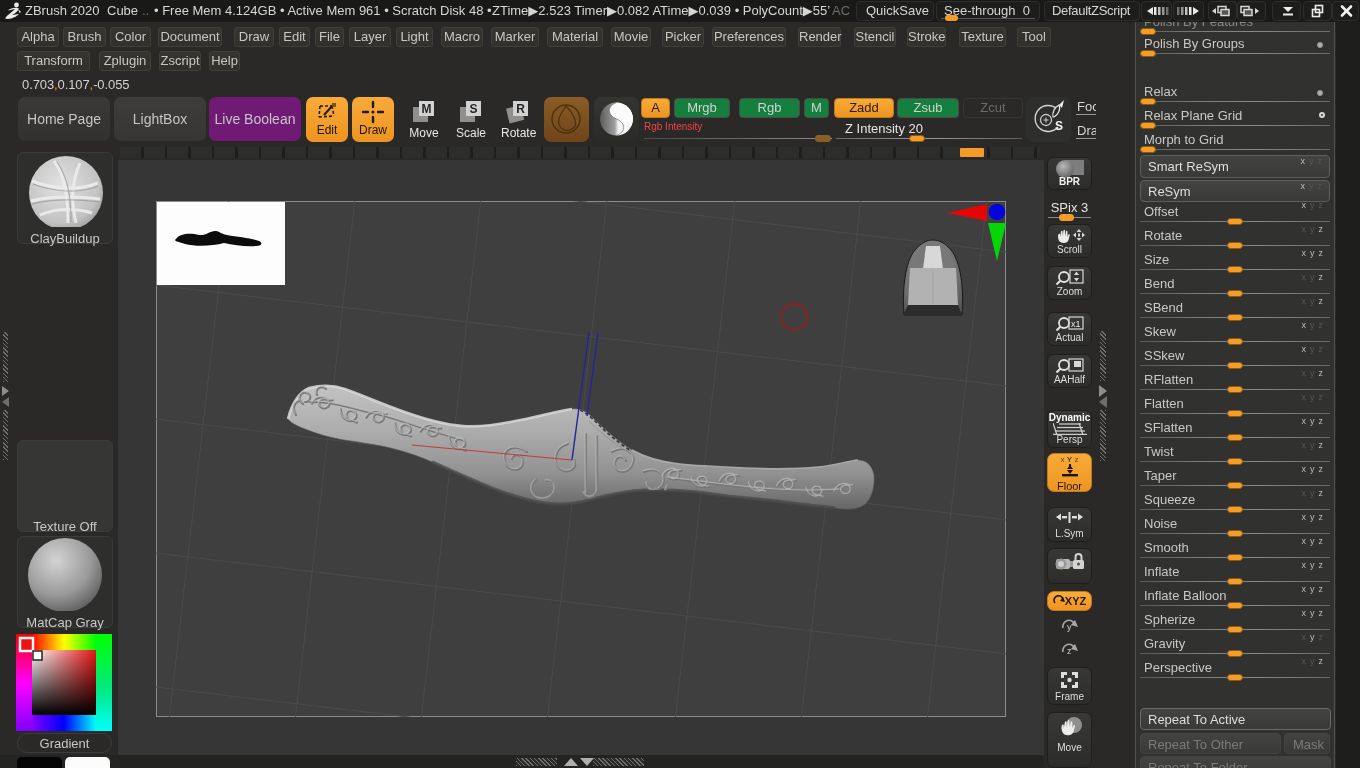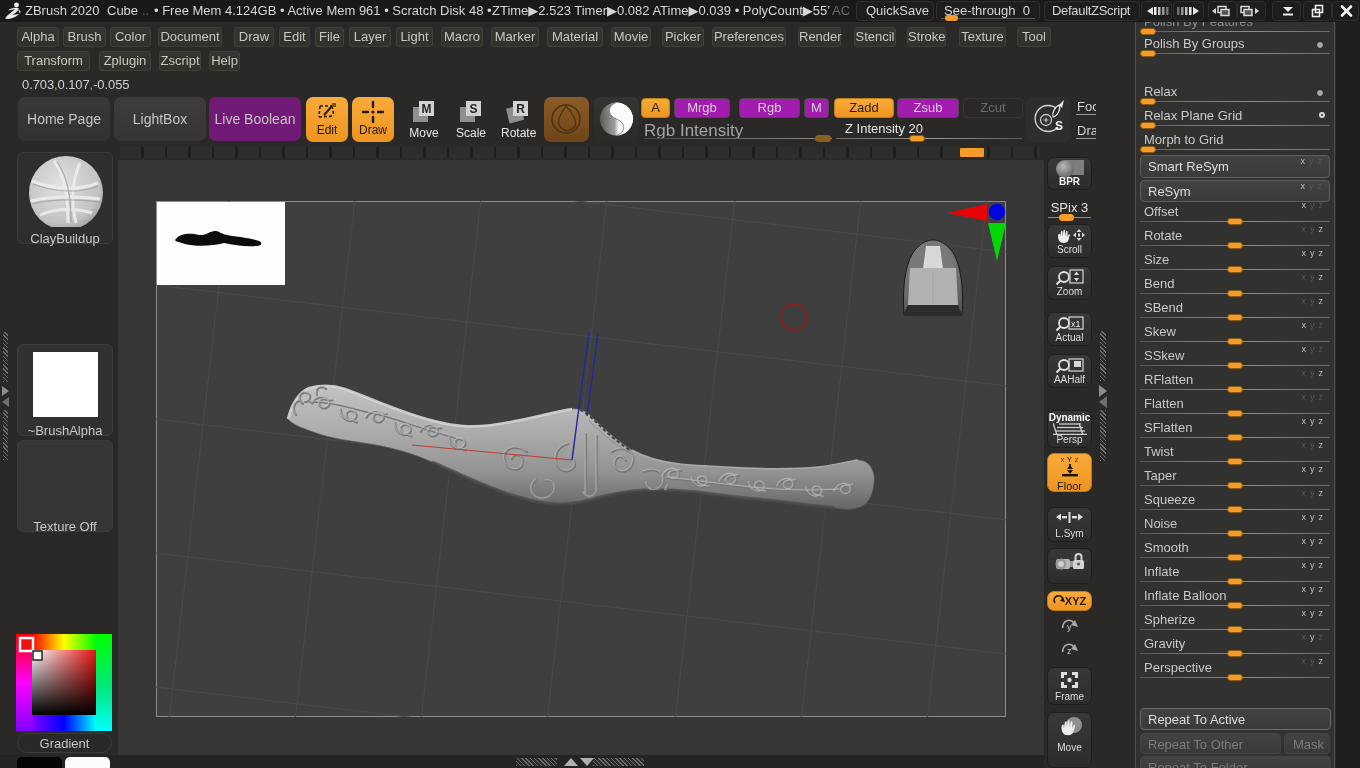--- a/index.html
+++ b/index.html
@@ -8,21 +8,21 @@
 
 #tbar{left:0;top:0;width:1360px;height:22px;background:#191918;color:#d6d6d4;font-size:13px}
 #tbar span{position:absolute;top:3px;white-space:pre}
 .dim{color:#6b6b69}
 .tico{position:absolute;top:1px;height:20px;border:1px solid #2e2e2c;border-radius:4px;background:#1d1d1c}
 
 .mbtn{position:absolute;height:20px;background:linear-gradient(#37352f,#32302b);border:1px solid #413f39;border-radius:3px;color:#c9c7c2;font-size:13px;text-align:center;line-height:18px}
 
 .sbtn{position:absolute;background:linear-gradient(#3a3938,#323130);border-radius:7px;color:#c6c5c3;font-size:14px;text-align:center}
 .obtn{position:absolute;background:linear-gradient(#f8ab3a,#ee9420);border-radius:7px;color:#20150a;font-size:12px;text-align:center}
-.modebtn{position:absolute;height:20px;background:#a21caf;border:1px solid #4c4b49;border-radius:4px;color:#d2d1cf;font-size:13px;text-align:center;line-height:18px}
+.modebtn{position:absolute;height:20px;background:#15803d;border:1px solid #4c4b49;border-radius:4px;color:#d2d1cf;font-size:13px;text-align:center;line-height:18px}
 .modeo{position:absolute;height:20px;background:linear-gradient(#f8ab3a,#ee9420);border:1px solid #b97d1c;border-radius:4px;color:#2a1c08;font-size:13px;text-align:center;line-height:18px}
 
 .rtb{position:absolute;left:1047px;width:45px;background:linear-gradient(#383837,#2c2c2b);border:1px solid #1e1e1d;border-radius:7px;color:#dededd;font-size:10px;text-align:center}
 .rtb .lab{position:absolute;bottom:2px;width:100%;left:0}
 .rtbo{position:absolute;left:1047px;width:45px;background:linear-gradient(#f8ab3a,#ee9420);border:1px solid #b97d1c;border-radius:7px;color:#1e1505;font-size:10px;text-align:center}
 
 #panel{left:1135px;top:22px;width:200px;height:746px;background:#31312f;border-left:1px solid #525250;border-right:1px solid #525250;overflow:hidden}
 .prow{position:absolute;left:4px;width:190px;height:24px}
 .prow .pl{position:absolute;left:4px;top:4px;font-size:13px;color:#c9c8c6;white-space:pre}
 .prow .trk{position:absolute;left:0px;right:0px;top:21px;height:1px;background:linear-gradient(90deg,#595957,#7b7b79 30%,#8a8a88 60%,#6a6a68)}
@@ -344,21 +344,21 @@
 <path d="M22.5,5.5 C13,9 13,18 22.5,22 C32,26 32,35 22.5,38.5 C32,36 39,29 39,22 C39,13 32,6.5 22.5,5.5 Z" fill="#fbfbfb"></path>
 <path d="M22.5,5.5 C13,9 13,18 22.5,22 C32,26 32,35 22.5,38.5" fill="none" stroke="#777" stroke-width="0.8"></path>
       </svg></div>
 <div class="modeo" style="left:641px;top:98px;width:29px">A</div>
 <div class="modebtn" style="left:674px;top:98px;width:56px">Mrgb</div>
 <div class="modebtn" style="left:739px;top:98px;width:61px">Rgb</div>
 <div class="modebtn" style="left:804px;top:98px;width:25px">M</div>
 <div class="modeo" style="left:834px;top:98px;width:60px">Zadd</div>
 <div class="modebtn" style="left:897px;top:98px;width:62px">Zsub</div>
 <div class="modebtn" style="left:963px;top:98px;width:60px;border-color:#353534;color:#6c6b6a;background:transparent">Zcut</div>
-<div class="abs" style="left:644px;top:121px;font-size:17px;color:#a3a3a3">Rgb Intensity</div>
+<div class="abs" style="left:644px;top:121px;font-size:10px;color:#ef4444">Rgb Intensity</div>
 <div class="abs" style="left:644px;top:138px;width:188px;height:1px;background:linear-gradient(90deg,#4a4a48,#8a8a88)"></div>
 <div class="abs" style="left:815px;top:135px;width:16px;height:7px;border-radius:3.5px;background:#8a5f22"></div>
 <div class="abs" style="left:845px;top:121px;font-size:13px;color:#e6e5e3">Z Intensity 20</div>
 <div class="abs" style="left:836px;top:138px;width:186px;height:1px;background:linear-gradient(90deg,#6a6a68,#9a9a98,#5a5a58)"></div>
 <div class="abs" style="left:909px;top:135px;width:16px;height:7px;border-radius:3.5px;background:#f59c28;border:1px solid #8a5a14"></div>
 <div class="abs" style="left:1026px;top:97px;width:45px;height:45px;border-radius:8px;background:#2e2e2d">
 <svg width="45" height="45" viewBox="0 0 45 45">
 <path d="M31,12 A13,13 0 1,0 32,30" fill="none" stroke="#d4d4d4" stroke-width="1.4"></path>
 <circle cx="20" cy="23" r="5.5" fill="none" stroke="#c9c9c9" stroke-width="1.3"></circle>
 <path d="M20,20.5 L20,25.5 M17.5,23 L22.5,23" stroke="#c9c9c9" stroke-width="1.1"></path>
@@ -396,27 +396,34 @@
           <path d="M13,48 C36,42 64,44 82,46"></path>
 <path d="M22,62 C40,54 62,56 74,60"></path>
         </g>
 <g stroke="#8f8f8f" stroke-width="1.2" fill="none" opacity=".6">
 <path d="M39,9 C49,23 53,41 53,69"></path>
           <path d="M15,31 C35,39 61,41 80,33"></path>
 <path d="M14,51 C37,45 65,47 82,49"></path>
         </g>
 <path d="M48,3 A37,37 0 0,1 83,28 A37,37 0 0,0 48,3 Z" fill="#fff" opacity=".5"></path>
 </svg><div class="tlab" style="top:78px">ClayBuildup</div></div>
-<div class="tile" style="top:344px;height:92px;background:#31312f">
-<div class="abs" style="left:15px;top:7px;width:65px;height:65px;background:#fff"></div>
-<div class="tlab" style="top:78px">~BrushAlpha</div>
-    </div>
 <div class="tile" style="top:440px;height:92px;background:#363635">
 <div class="tlab" style="top:78px">Texture Off</div>
     </div>
+<div class="tile" style="top:536px;height:92px">
+<svg width="94" height="74" viewBox="0 0 94 74">
+        <defs>
+<radialGradient id="mcg" cx=".38" cy=".3" r=".85">
+            <stop offset="0" stop-color="#d4d4d4"></stop>
+            <stop offset=".55" stop-color="#9a9a9a"></stop>
+            <stop offset="1" stop-color="#474747"></stop>
+          </radialGradient>
+        </defs>
+<circle cx="47" cy="38" r="37" fill="url(#mcg)"></circle>
+</svg><div class="tlab" style="top:78px">MatCap Gray</div></div>
 <div class="abs" style="left:16px;top:634px;width:96px;height:97px">
 <svg width="96" height="97" viewBox="0 0 96 97">
         <defs>
 <linearGradient id="Tcol" x1="0" y1="0" x2="1" y2="0">
             <stop offset="0" stop-color="#f00"></stop>
             <stop offset=".5" stop-color="#ff0"></stop>
             <stop offset="1" stop-color="#0f0"></stop>
           </linearGradient>
 <linearGradient id="Bcol" x1="0" y1="0" x2="1" y2="0">
             <stop offset="0" stop-color="#8000ff"></stop>

